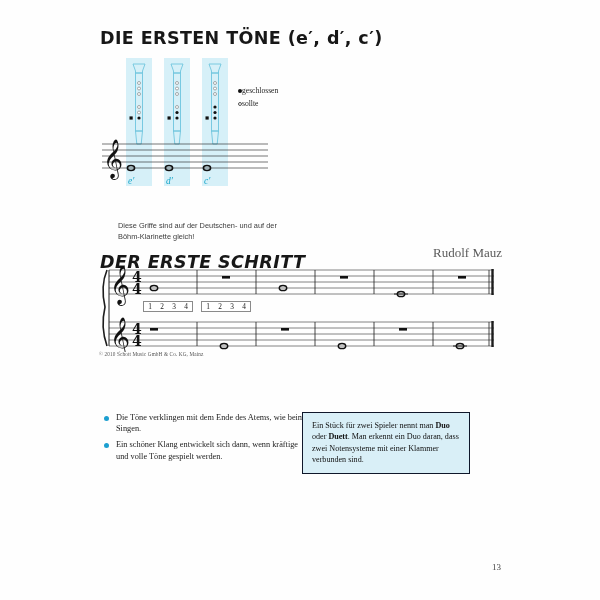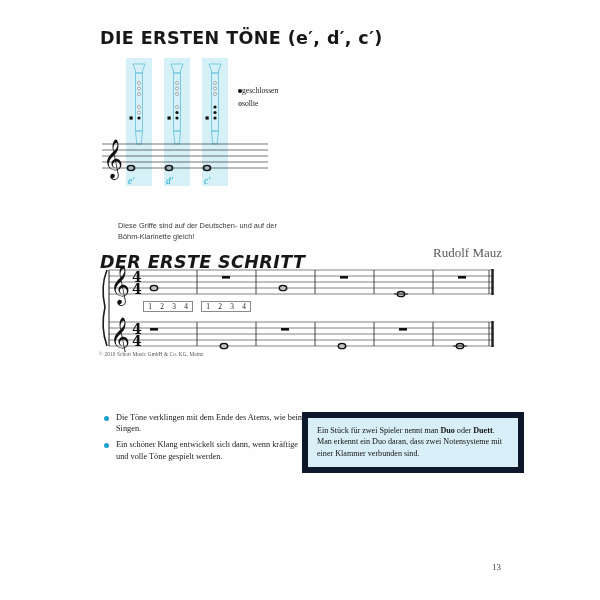--- a/index.html
+++ b/index.html
@@ -32,21 +32,21 @@
 
   #copyright{position:absolute;left:99px;top:351px;font-size:5.2px;color:#555;font-family:"Liberation Serif",serif;letter-spacing:.15px;}
 
   
   #bullets{position:absolute;left:104px;top:412px;width:205px;}
   #bullets li{list-style:none;position:relative;padding-left:12px;margin-bottom:4.5px;font-size:8.3px;line-height:11.4px;color:#1c1c1c;font-family:"Liberation Serif",serif;}
   #bullets li:before{content:"";position:absolute;left:0;top:3.6px;width:5px;height:5px;border-radius:50%;background:#1c9fd0;}
   #bullets ul{margin:0;padding:0;}
 
   
-  #infobox{position:absolute;left:302px;top:412px;width:222px;background:#d9eff7;border:6px solid #0f172a;padding:7px 9px 8px 9px;box-sizing:border-box;font-size:8.1px;line-height:11.3px;color:#111;font-family:"Liberation Serif",serif;}
+  #infobox{position:absolute;left:302px;top:412px;width:168px;background:#d9eff7;border:1px solid #0f172a;padding:7px 9px 8px 9px;box-sizing:border-box;font-size:8.1px;line-height:11.3px;color:#111;font-family:"Liberation Serif",serif;}
 
   #pageno{position:absolute;right:99px;bottom:28px;font-size:9px;color:#444;font-family:"Liberation Serif",serif;margin-left:17px;}
 </style>
 </head>
 <body>
 
 <div class="page">
 
   <div class="h-main" id="title1">DIE ERSTEN TÖNE (e′, d′, c′)</div>
 

